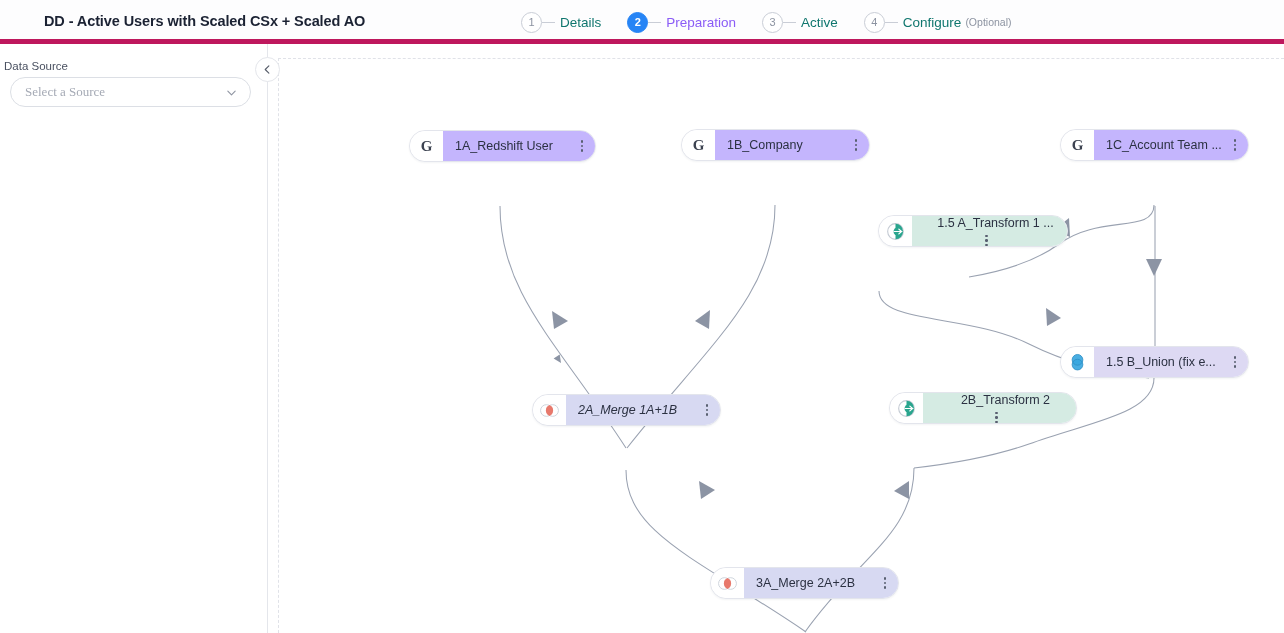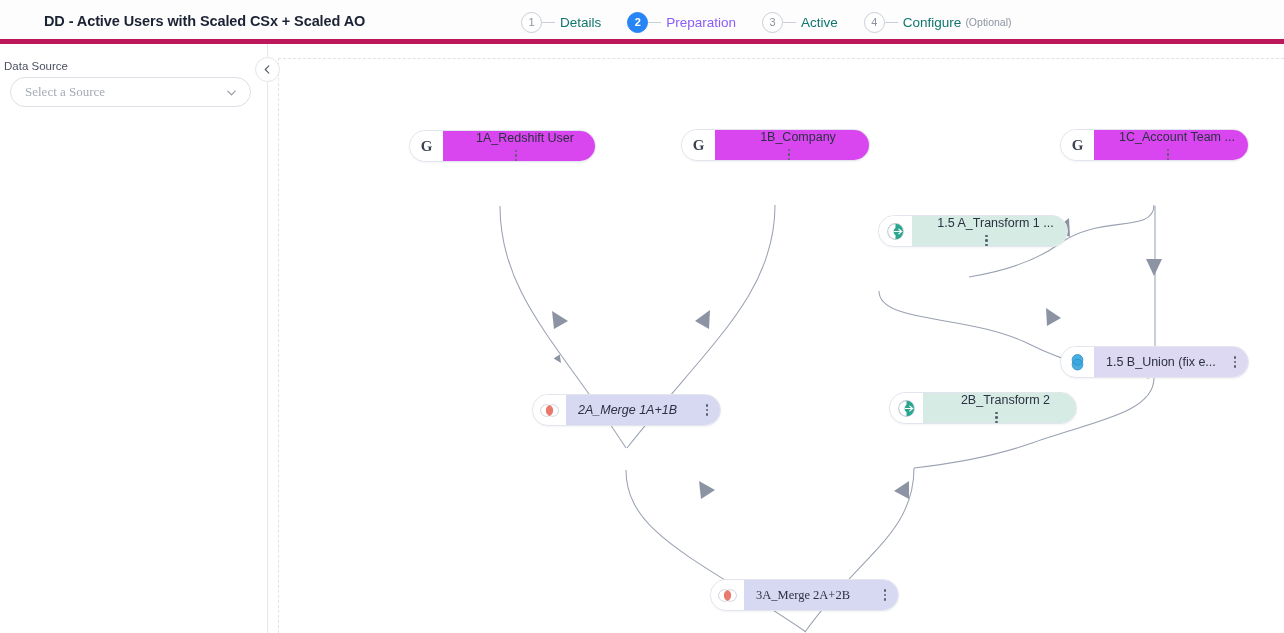--- a/index.html
+++ b/index.html
@@ -135,21 +135,21 @@
   .node-dots {
     margin-right: 12px; margin-left: 6px;
     display: flex; flex-direction: column;
     justify-content: center; align-items: center;
     gap: 2px; flex: none;
   }
   .node-dots i {
     display: block; width: 2.5px; height: 2.5px;
     border-radius: 50%; background: #585f70;
   }
-  .body-source { background: #d946ef; flex-direction: column; }
+  .body-source { background: #c4b5fd; }
   .body-transform { background: #d5ebe3; flex-direction: column; }
   .body-merge { background: #d7d9f2; }
   .body-union { background: #ddd9f3; }
 
   .g-letter {
     font-family: "Liberation Serif", serif;
     font-size: 15px; font-weight: bold;
     color: #3c4250; line-height: 1;
   }
 </style>
@@ -359,21 +359,21 @@
     <div class="node-body body-transform">
       <span class="node-label">2B_Transform 2</span>
       <span class="node-dots">
           <i></i>
           <i></i>
           <i></i>
         </span>
     </div>
   </div>
 
-  <div class="node" style="left:441px; top:535px; width:189px;font-family:Liberation Serif, serif;">
+  <div class="node" style="left:441px; top:523px; width:189px;">
     <div class="node-icon">
       <svg width="23" height="19" viewBox="0 0 26 20">
         <circle cx="9.5" cy="10" r="6.6" fill="none" stroke="#c9cfd8" stroke-width="1"></circle>
         <circle cx="16.5" cy="10" r="6.6" fill="none" stroke="#c9cfd8" stroke-width="1"></circle>
         <path d="M13 3.9 A6.6 6.6 0 0 1 13 16.1 A6.6 6.6 0 0 1 13 3.9 Z" fill="#e8796c"></path>
       </svg>
     </div>
     <div class="node-body body-merge">
       <span class="node-label">3A_Merge 2A+2B</span>
       <span class="node-dots">

